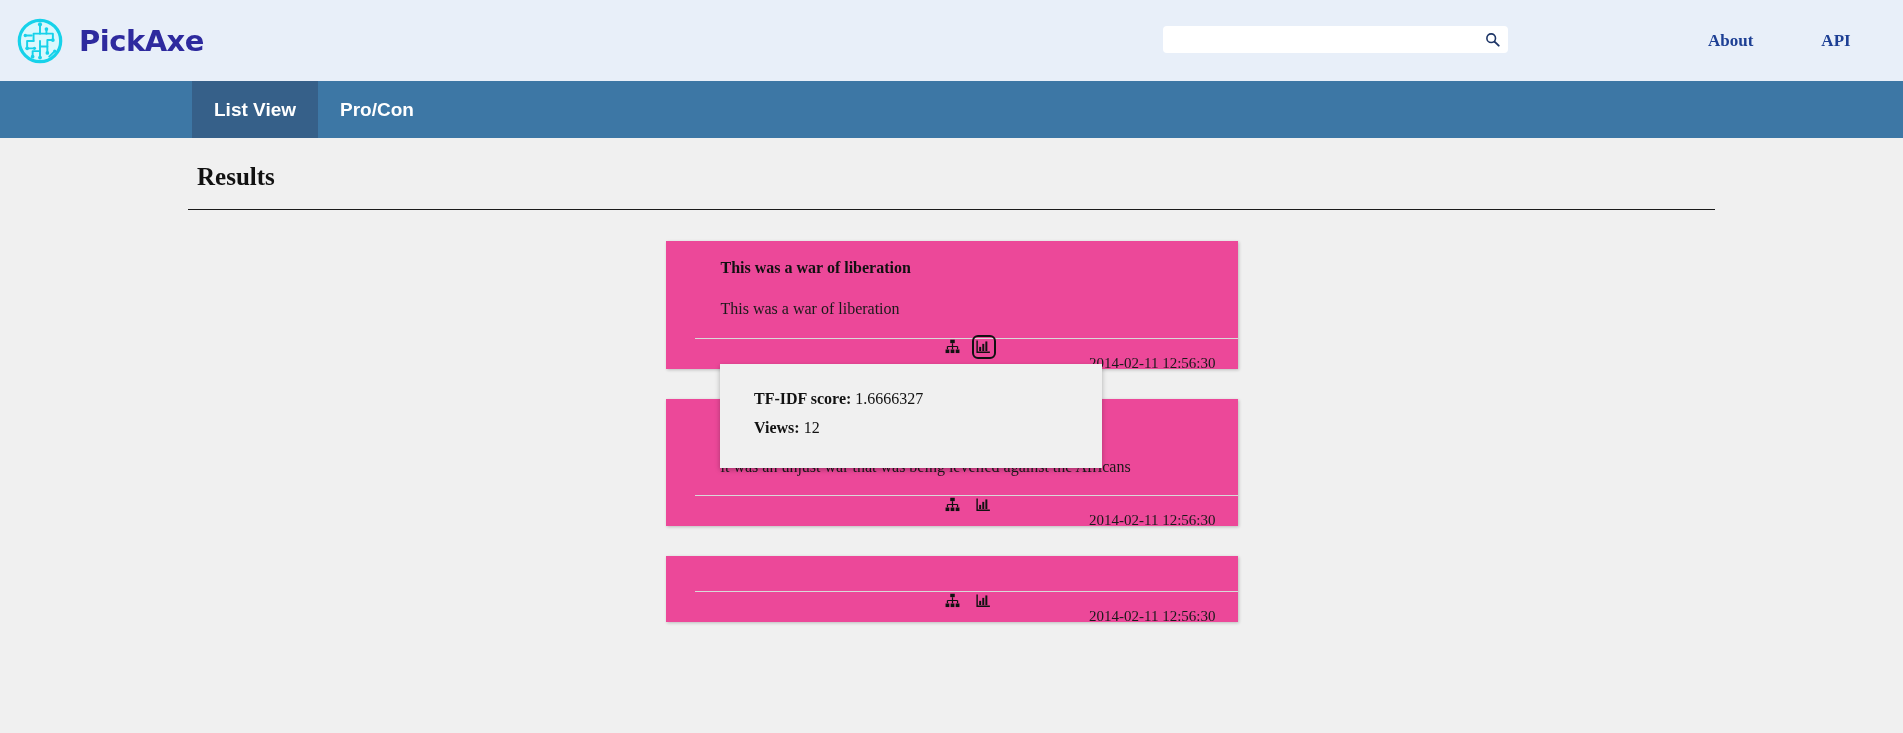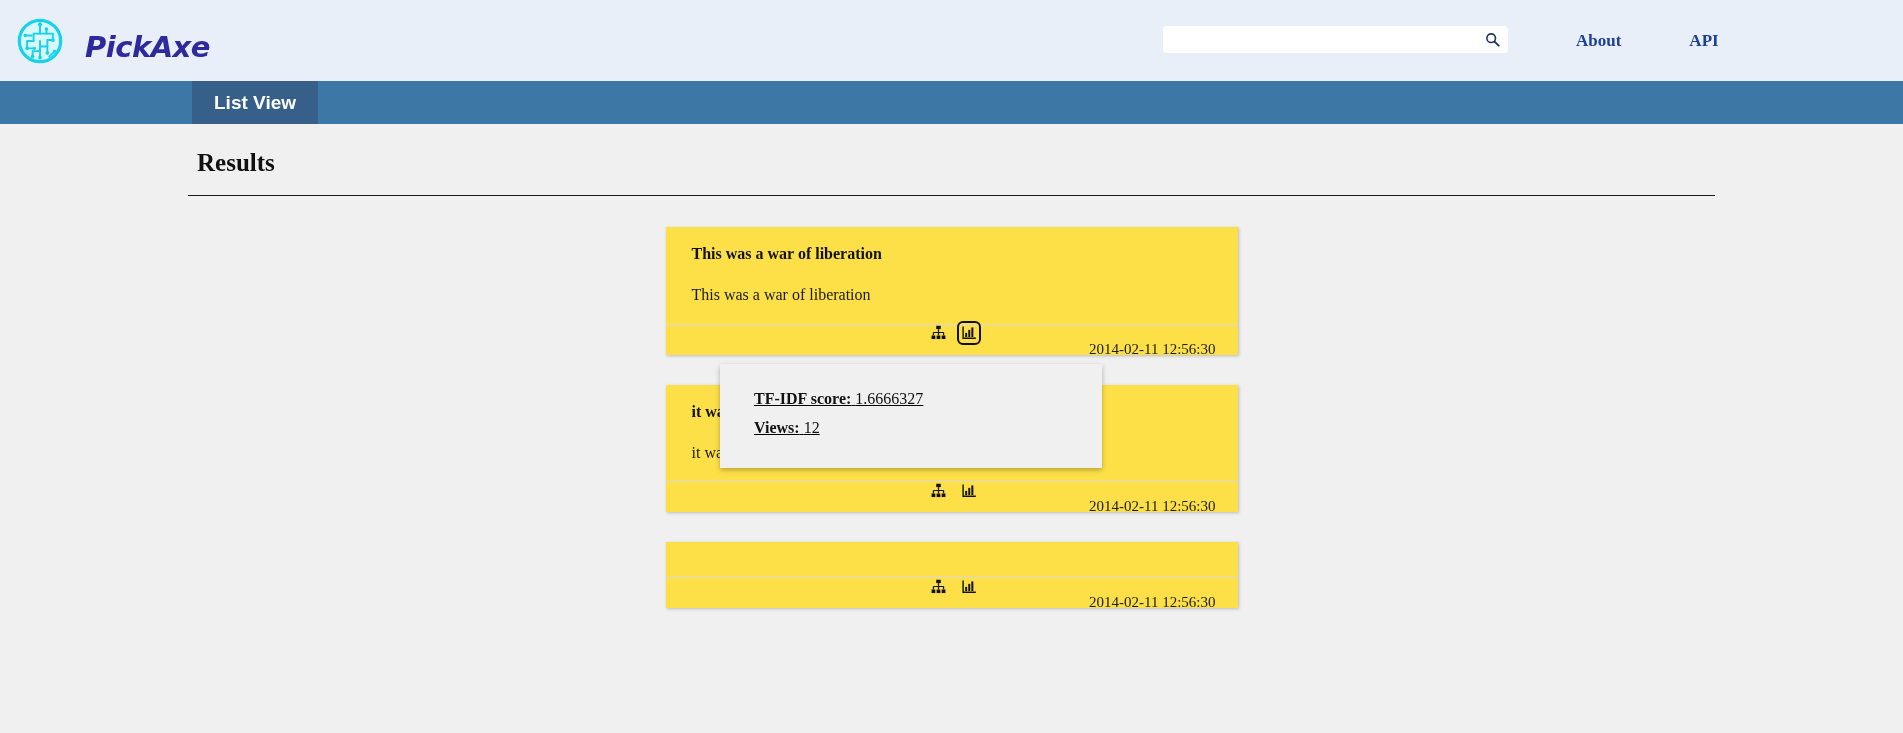--- a/index.html
+++ b/index.html
@@ -18,24 +18,23 @@
   
   .header {
     height: 81px;
     background: #e8eff9;
     display: flex;
     align-items: center;
     position: relative;
   }
   .brand {
     display: flex;
-    align-items: flex-end;
+    align-items: center;
     margin-left: 17px;
-    gap: 22px;
-    font-style: italic;
+    gap: 16px;
   }
   .logo-mark {
     width: 46px;
     height: 46px;
     flex: 0 0 46px;
   }
   .brand-name {
     font-family: "DejaVu Sans", sans-serif;
     font-weight: bold;
     font-size: 29px;
@@ -65,39 +64,39 @@
   .search-icon {
     position: absolute;
     right: 8px;
     top: 6px;
     width: 15px;
     height: 15px;
     pointer-events: none;
   }
   .nav-links {
     position: absolute;
-    left: 1576px;
+    left: 1708px;
     top: 0;
     height: 81px;
     display: flex;
     align-items: center;
     gap: 68px;
   }
   .nav-link {
     font-family: "Liberation Serif", serif;
     font-weight: bold;
     font-size: 17px;
     color: #1d3f94;
     text-decoration: none;
     cursor: pointer;
   }
 
   
   .tabbar {
-    height: 43px;
+    height: 57px;
     background: #3d77a5;
     display: flex;
     align-items: stretch;
     padding-left: 192px;
     box-sizing: border-box;
   }
   .tab {
     display: flex;
     align-items: center;
     padding: 0 22px;
@@ -133,24 +132,25 @@
   }
 
   
   .cards {
     position: relative;
     width: 572px;
     margin: 0 auto;
     padding-top: 31px;
   }
   .card {
-    background: #fde047;
+    background: #ec4899;
     box-shadow: 1px 1px 3px rgba(0,0,0,0.22);
     margin-bottom: 30px;
     position: relative;
+    padding-left: 29px;
   }
   .card-body {
     padding: 17px 26px 18px 26px;
   }
   .card-title {
     font-family: "Liberation Serif", "DejaVu Serif", serif;
     font-weight: bold;
     font-size: 16px;
     color: #111111;
     margin: 0 0 22px 0;
@@ -205,21 +205,20 @@
     position: absolute;
     left: 720px;
     top: 364px;
     width: 382px;
     height: 104px;
     background: #f0f0f0;
     box-shadow: 0 2px 5px rgba(0,0,0,0.28);
     z-index: 50;
     box-sizing: border-box;
     padding: 26px 0 0 34px;
-    text-decoration: underline;
   }
   .tooltip-row {
     font-family: "Liberation Serif", "DejaVu Serif", serif;
     font-size: 16px;
     color: #111111;
     margin-bottom: 11px;
   }
   .tooltip-row .label {
     font-weight: bold;
   }
@@ -274,20 +273,21 @@
   </div>
 
   <div class="nav-links">
     <a class="nav-link" href="#">About</a>
     <a class="nav-link" href="#">API</a>
   </div>
 </div>
 
 <div class="tabbar">
   <div class="tab active">List View</div>
+  <div class="tab">Pro/Con</div>
 </div>
 
 <div class="results-head">
   <div class="results-title">Results</div>
   <div class="results-rule"></div>
 </div>
 
 <div class="cards">
 
   <div class="card">

